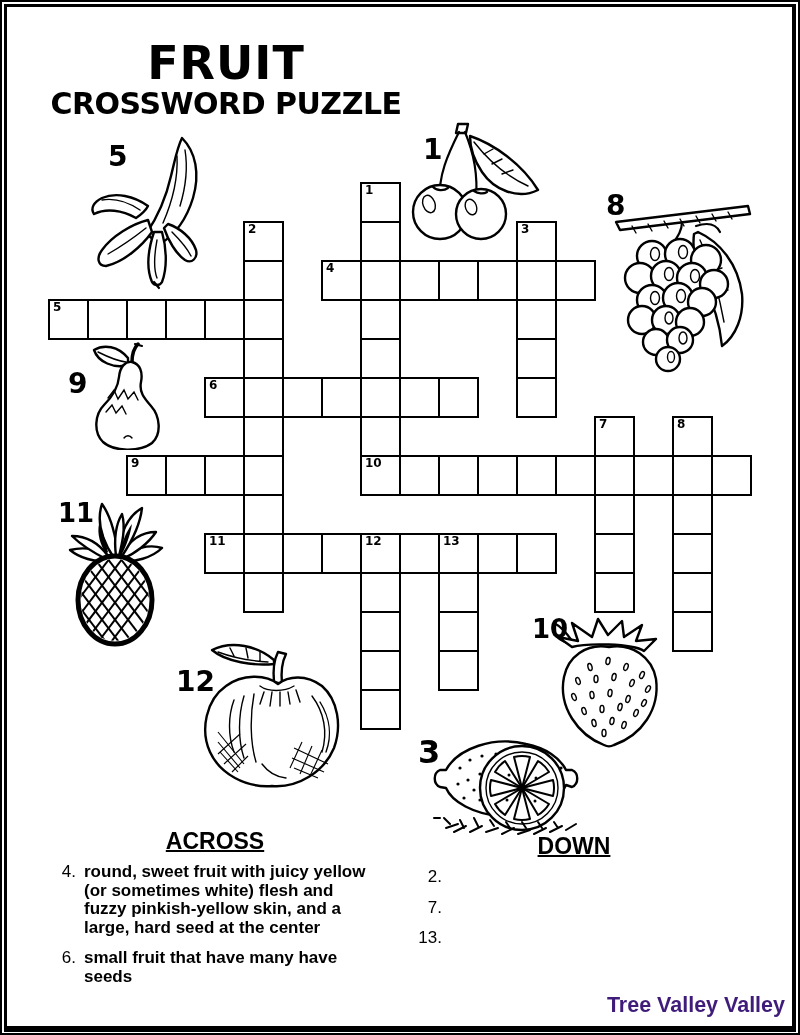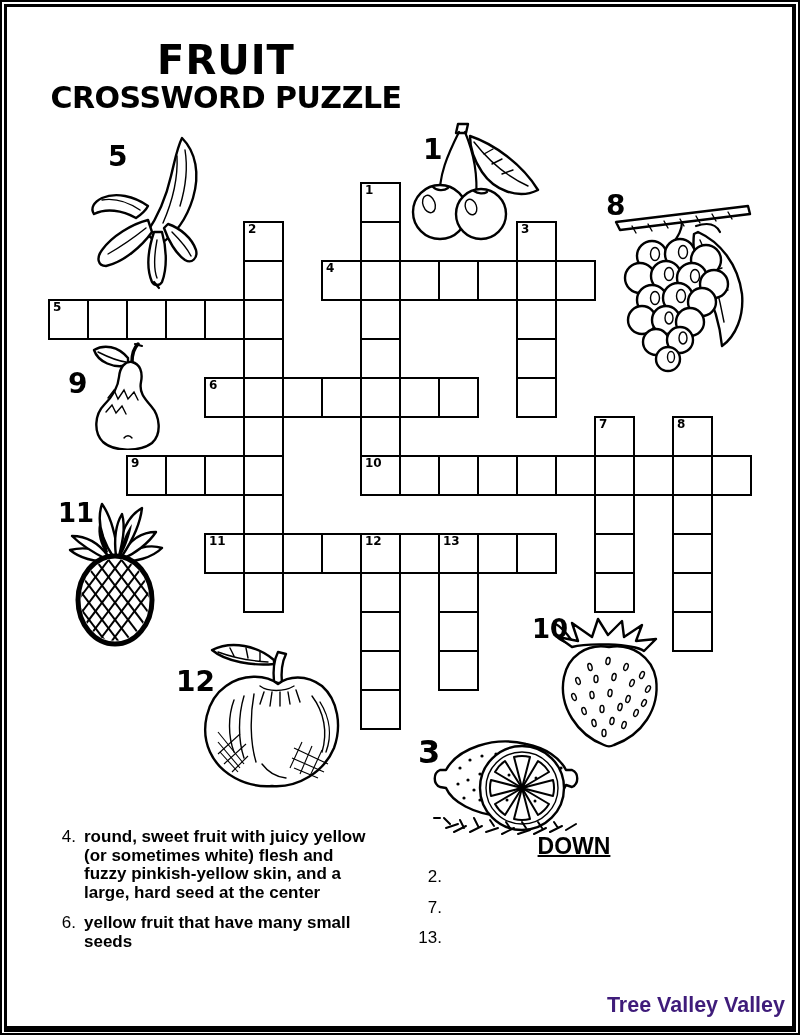--- a/index.html
+++ b/index.html
@@ -4,21 +4,21 @@
 <style>
   html,body{margin:0;padding:0;}
   body{width:800px;height:1035px;position:relative;background:#fff;overflow:hidden;
        font-family:"Liberation Sans",sans-serif;color:#000;}
   .page-edge{position:absolute;inset:0;border:2px solid #000;pointer-events:none;z-index:9;}
   .page-frame{position:absolute;left:4px;top:4px;right:4px;bottom:3px;
               border:3px solid #000;border-bottom-width:6px;border-right-width:4px;
               pointer-events:none;z-index:9;}
   .title{position:absolute;left:26px;top:40px;width:400px;text-align:center;
          font-family:"DejaVu Sans",sans-serif;font-weight:bold;line-height:1.04;}
-  .title .l1{font-size:40px;letter-spacing:1px;}
+  .title .l1{font-size:46px;letter-spacing:1px;}
   .title .l2{font-size:30px;letter-spacing:-0.5px;}
   .grid-layer{position:absolute;left:0;top:0;z-index:2;}
   .cell{position:absolute;width:41px;height:41px;border:2px solid #000;
         box-sizing:border-box;background:#fff;}
   .cellnum{position:absolute;top:-1px;left:3px;font-family:"DejaVu Sans",sans-serif;
            font-size:12px;font-weight:600;}
   .art{position:absolute;z-index:1;}
   .fruit-num{position:absolute;font-family:"DejaVu Sans",sans-serif;font-weight:bold;
              font-size:28px;z-index:3;line-height:1;}
   .clue-block{position:absolute;z-index:4;}
@@ -375,28 +375,29 @@
     <div class="cell" style="left: 360px; top: 572px;"></div>
     <div class="cell" style="left: 360px; top: 611px;"></div>
     <div class="cell" style="left: 360px; top: 650px;"></div>
     <div class="cell" style="left: 360px; top: 689px;"></div>
     <div class="cell" style="left: 438px; top: 572px;"></div>
     <div class="cell" style="left: 438px; top: 611px;"></div>
     <div class="cell" style="left: 438px; top: 650px;"></div>
   </div>
 
 <div class="clue-block" id="across-block">
+  <div class="clue-heading">ACROSS</div>
   <div id="across-list">
       <div class="clue">
         <span class="cnum">4.</span>
         <span class="ctext">round, sweet fruit with juicy yellow (or sometimes white) flesh and fuzzy pinkish-yellow skin, and a large, hard seed at the center</span>
       </div>
       <div class="clue">
         <span class="cnum">6.</span>
-        <span class="ctext">yellow fruit that have many small seeds</span>
+        <span class="ctext">small fruit that have many have seeds</span>
       </div>
     </div>
 </div>
 
 <div class="clue-block" id="down-block">
   <div class="clue-heading">DOWN</div>
   <div id="down-list">
       <div class="clue">
         <span class="cnum">2.</span>
       </div>

